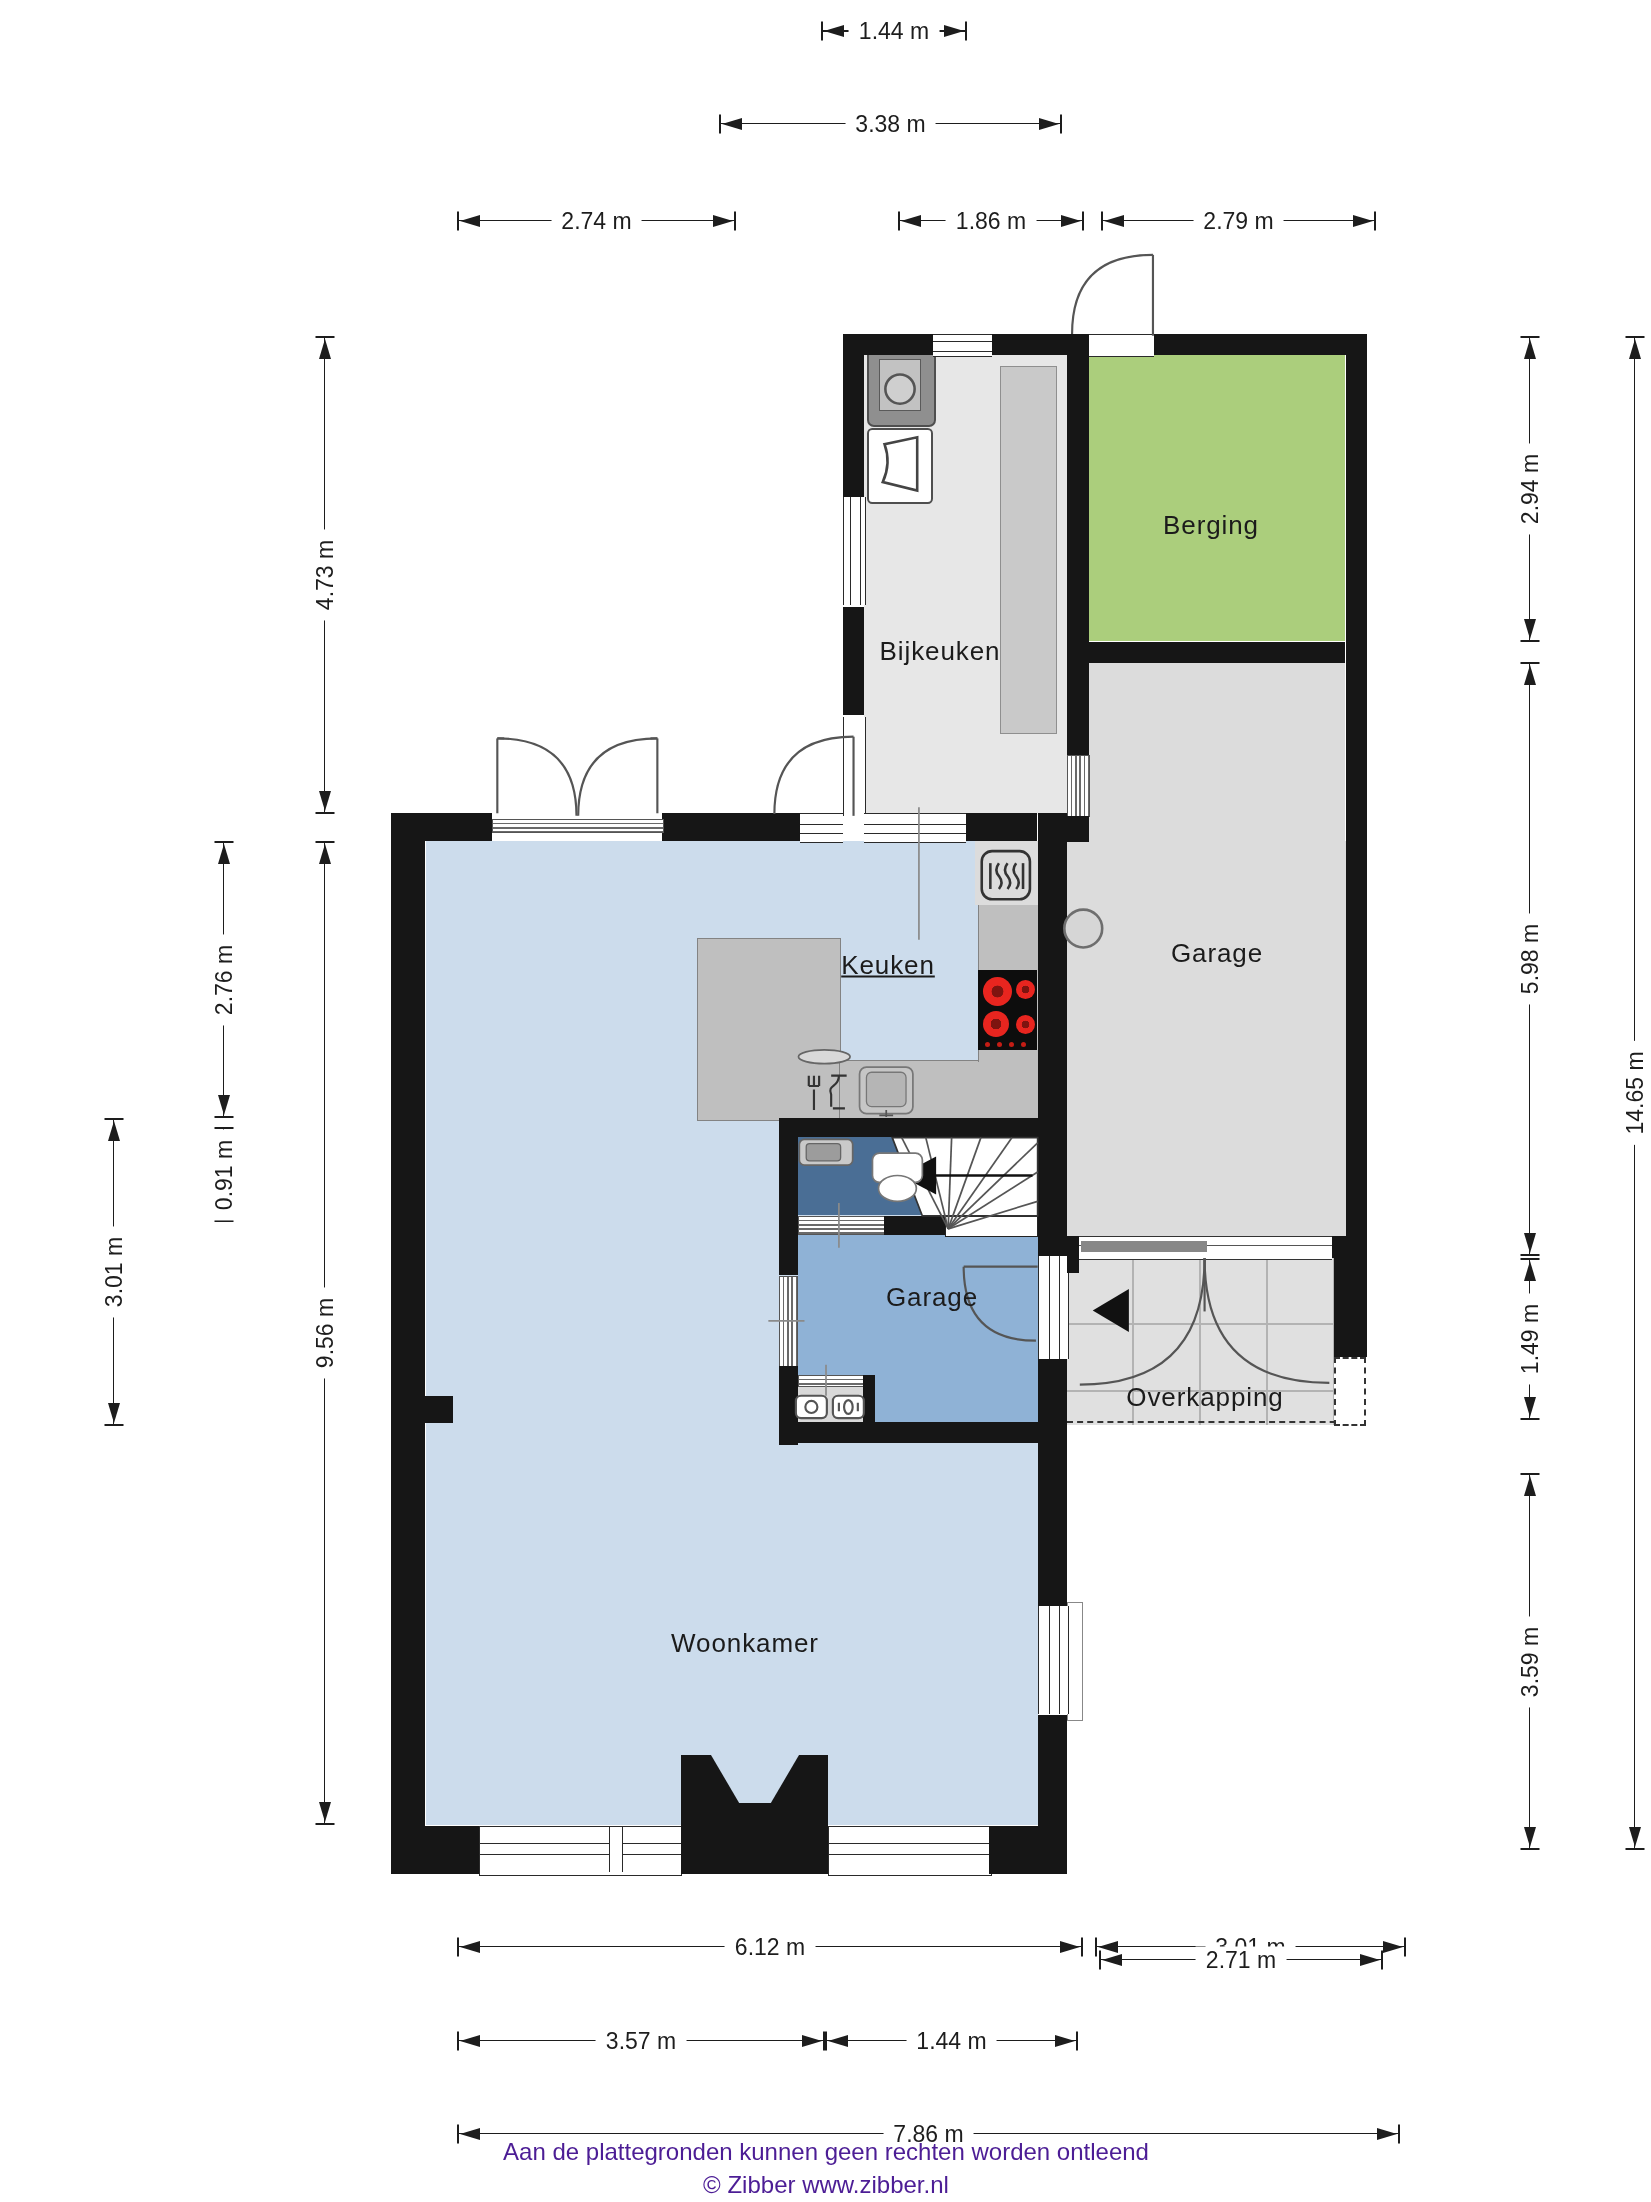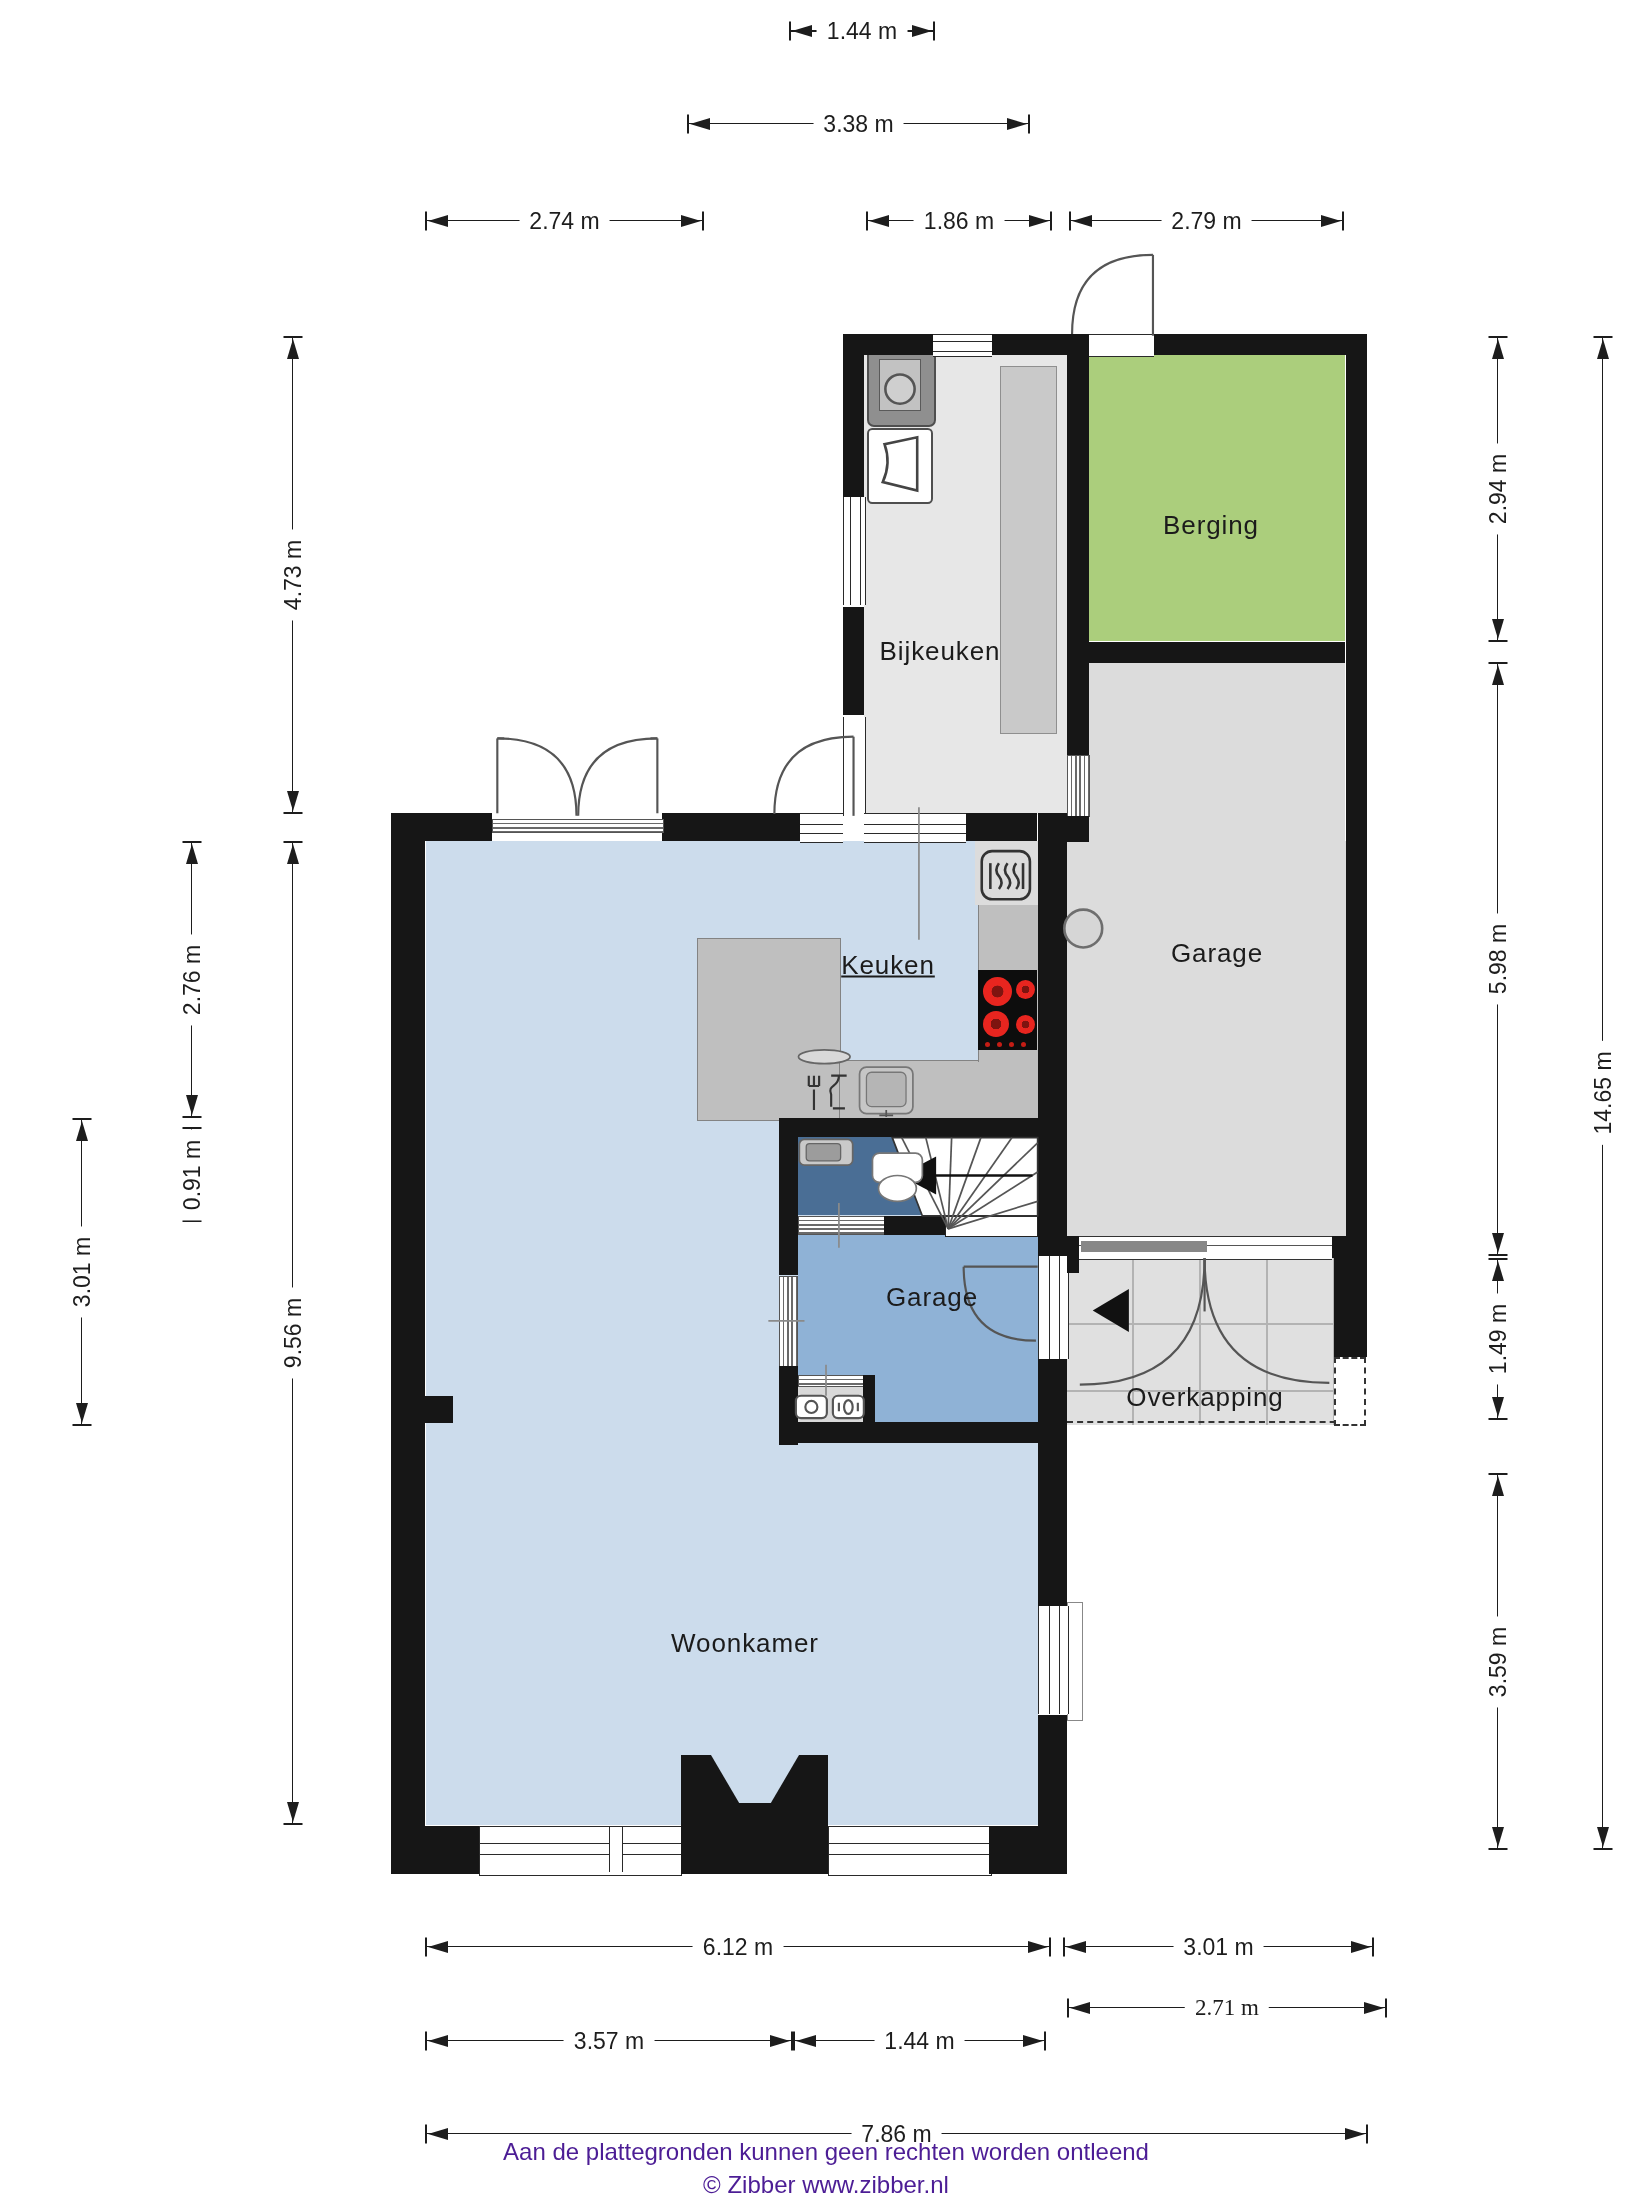--- a/index.html
+++ b/index.html
@@ -17,21 +17,21 @@
           border-left:1.7px solid #2a2a2a;border-right:1.7px solid #2a2a2a;}
   
   .bandH{position:absolute;border:0.9px solid #555;
          background:repeating-linear-gradient(to bottom,#fff 0 2.6px,#6a6a6a 2.6px 4.3px);}
   .bandV{position:absolute;border:0.9px solid #555;
          background:repeating-linear-gradient(to right,#fff 0 2.6px,#6a6a6a 2.6px 4.3px);}
   
   .rlabel{position:absolute;transform:translate(-50%,-50%);font-size:26px;color:#1b1b1b;
           letter-spacing:0.9px;white-space:nowrap;}
   
-  .dimh,.dimv{position:absolute;color:#1d1d1d;}
+  .dimh,.dimv{position:absolute;color:#1d1d1d;margin-left:32px;}
   .dimh .ln{position:absolute;left:0.9px;right:0.9px;top:50%;height:1.7px;margin-top:-0.9px;background:#1d1d1d;}
   .dimv .ln{position:absolute;top:0.9px;bottom:0.9px;left:50%;width:1.7px;margin-left:-0.9px;background:#1d1d1d;}
   .tick{position:absolute;background:#1d1d1d;}
   .dimh .tick.w{left:0;top:50%;width:1.7px;height:19px;transform:translateY(-50%);}
   .dimh .tick.e{right:0;top:50%;width:1.7px;height:19px;transform:translateY(-50%);}
   .dimv .tick.n{top:0;left:50%;height:1.7px;width:19px;transform:translateX(-50%);}
   .dimv .tick.s{bottom:0;left:50%;height:1.7px;width:19px;transform:translateX(-50%);}
   .ah{position:absolute;width:0;height:0;}
   .dimh .ah.w{left:2.6px;top:50%;transform:translateY(-50%);
       border-top:6.9px solid transparent;border-bottom:6.9px solid transparent;border-right:20.6px solid #1d1d1d;}
@@ -433,21 +433,21 @@
       <span class="lbl">3.57 m</span>
     </div>
   <div class="dimh" style="left:793px;top:2025px;width:253px;height:31px;">
     <span class="tick w"></span>
       <span class="tick e"></span>
       <span class="ln"></span>
       <span class="ah w"></span>
       <span class="ah e"></span>
       <span class="lbl">1.44 m</span>
     </div>
-  <div class="dimh" style="left:1067px;top:1992px;width:320px;height:31px;font-family:Liberation Serif, serif;">
+  <div class="dimh" style="left:1067px;top:1944px;width:284px;height:31px;">
     <span class="tick w"></span>
       <span class="tick e"></span>
       <span class="ln"></span>
       <span class="ah w"></span>
       <span class="ah e"></span>
       <span class="lbl">2.71 m</span>
     </div>
   <div class="dimh" style="left:425px;top:2118px;width:943px;height:31px;">
     <span class="tick w"></span>
       <span class="tick e"></span>

